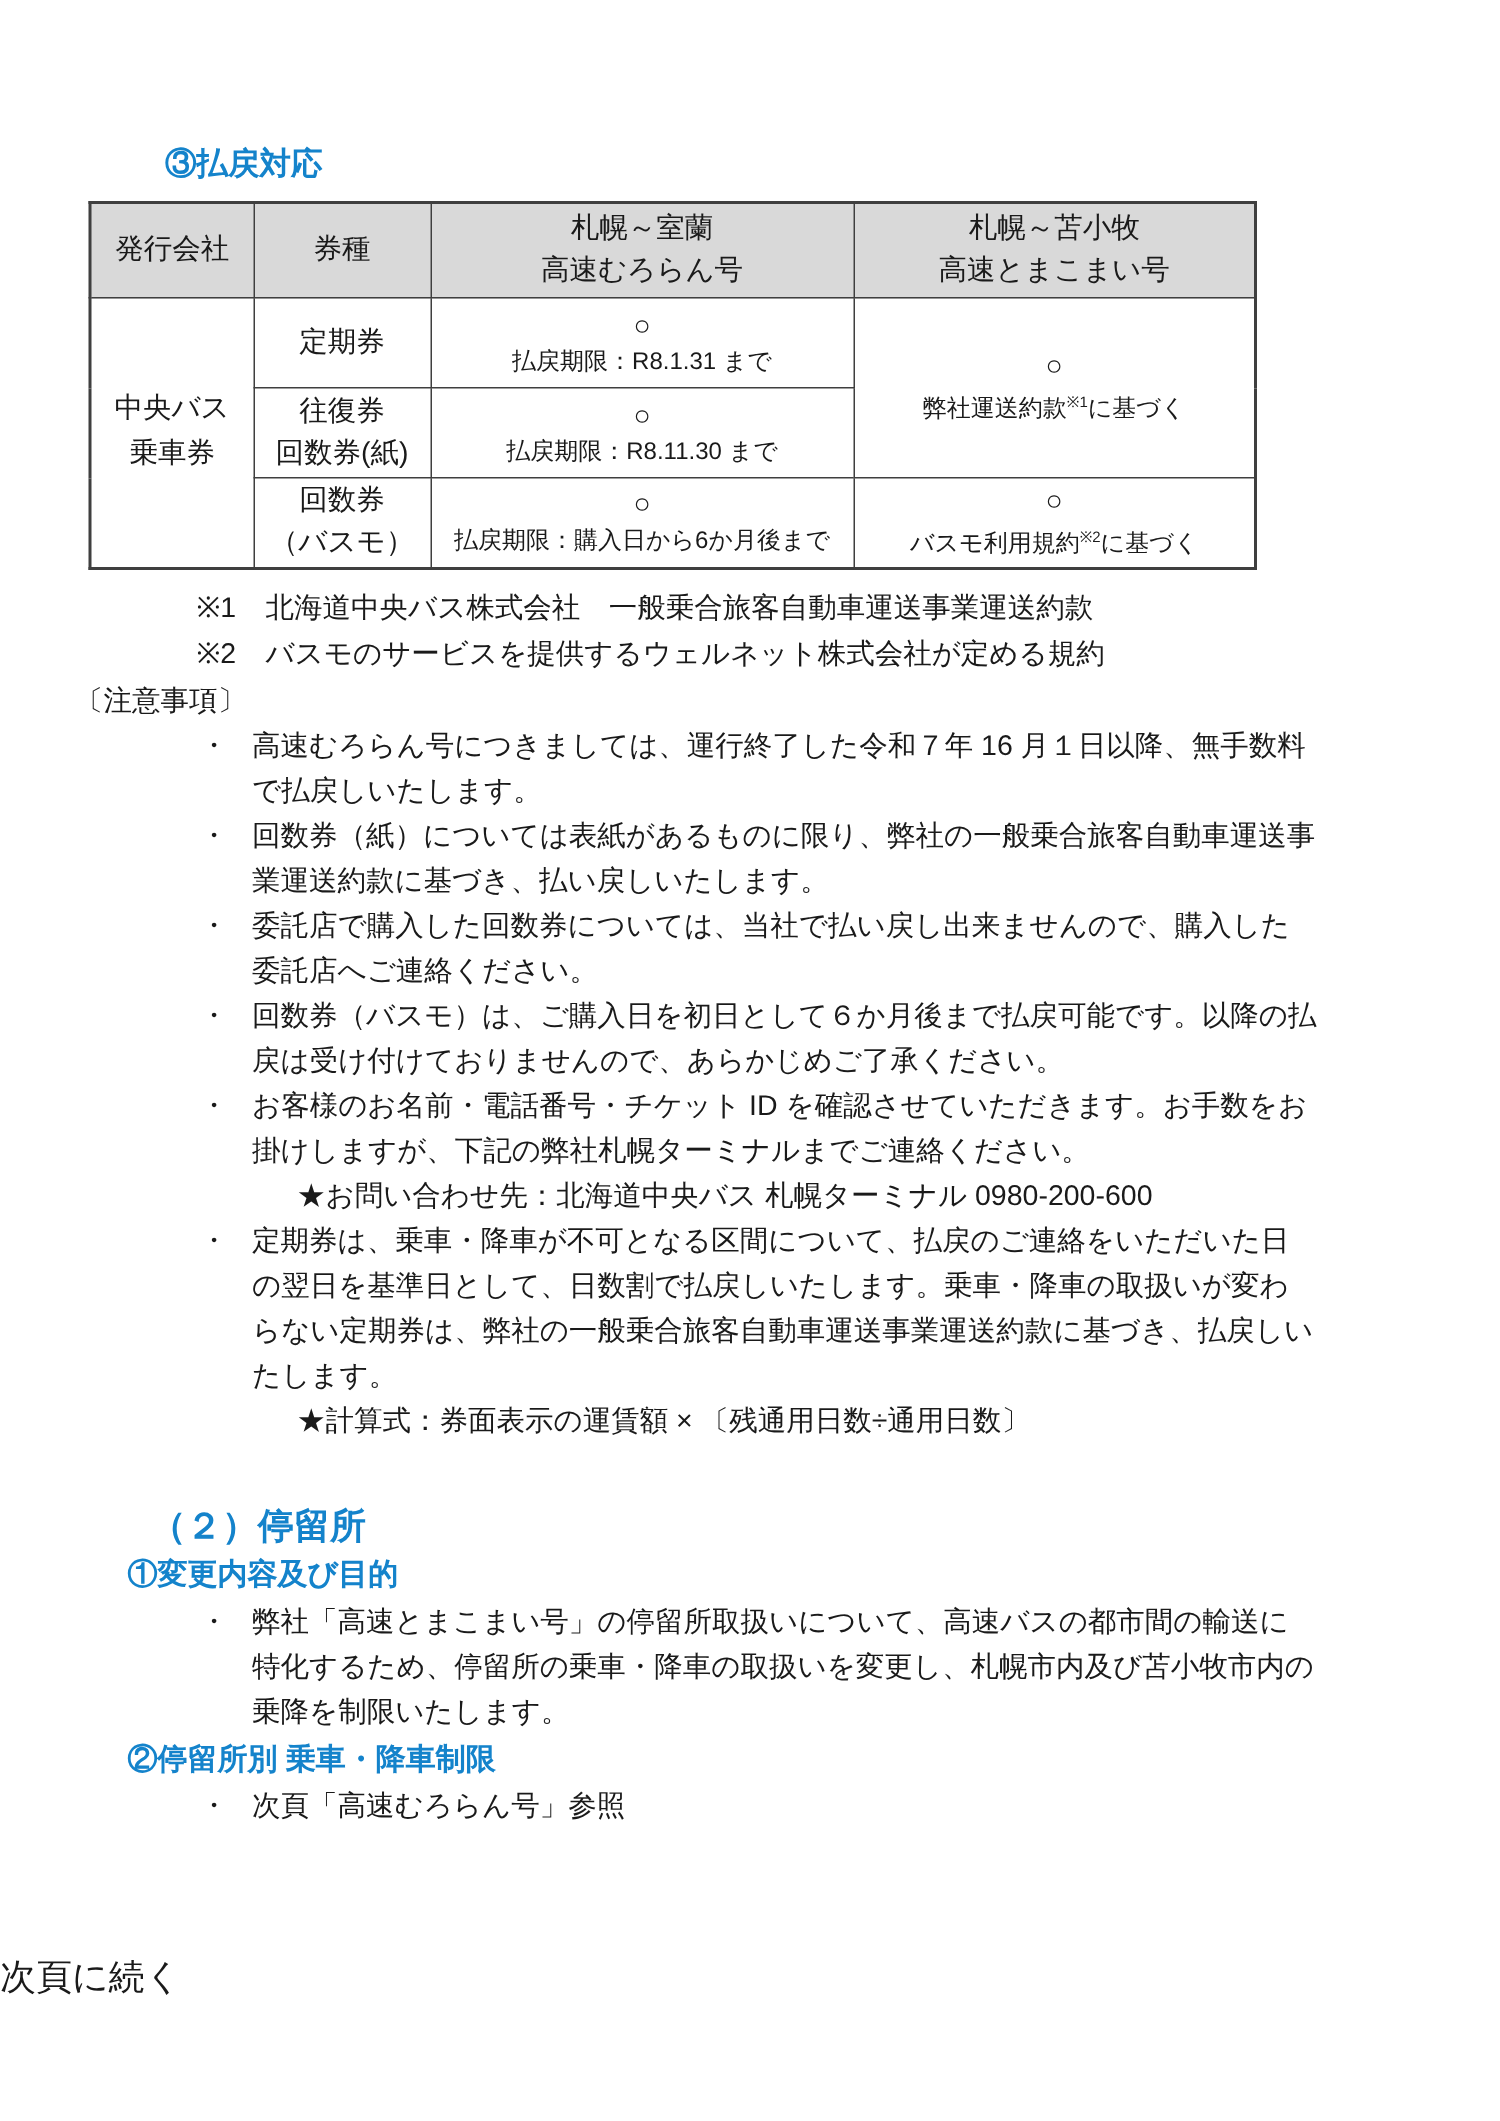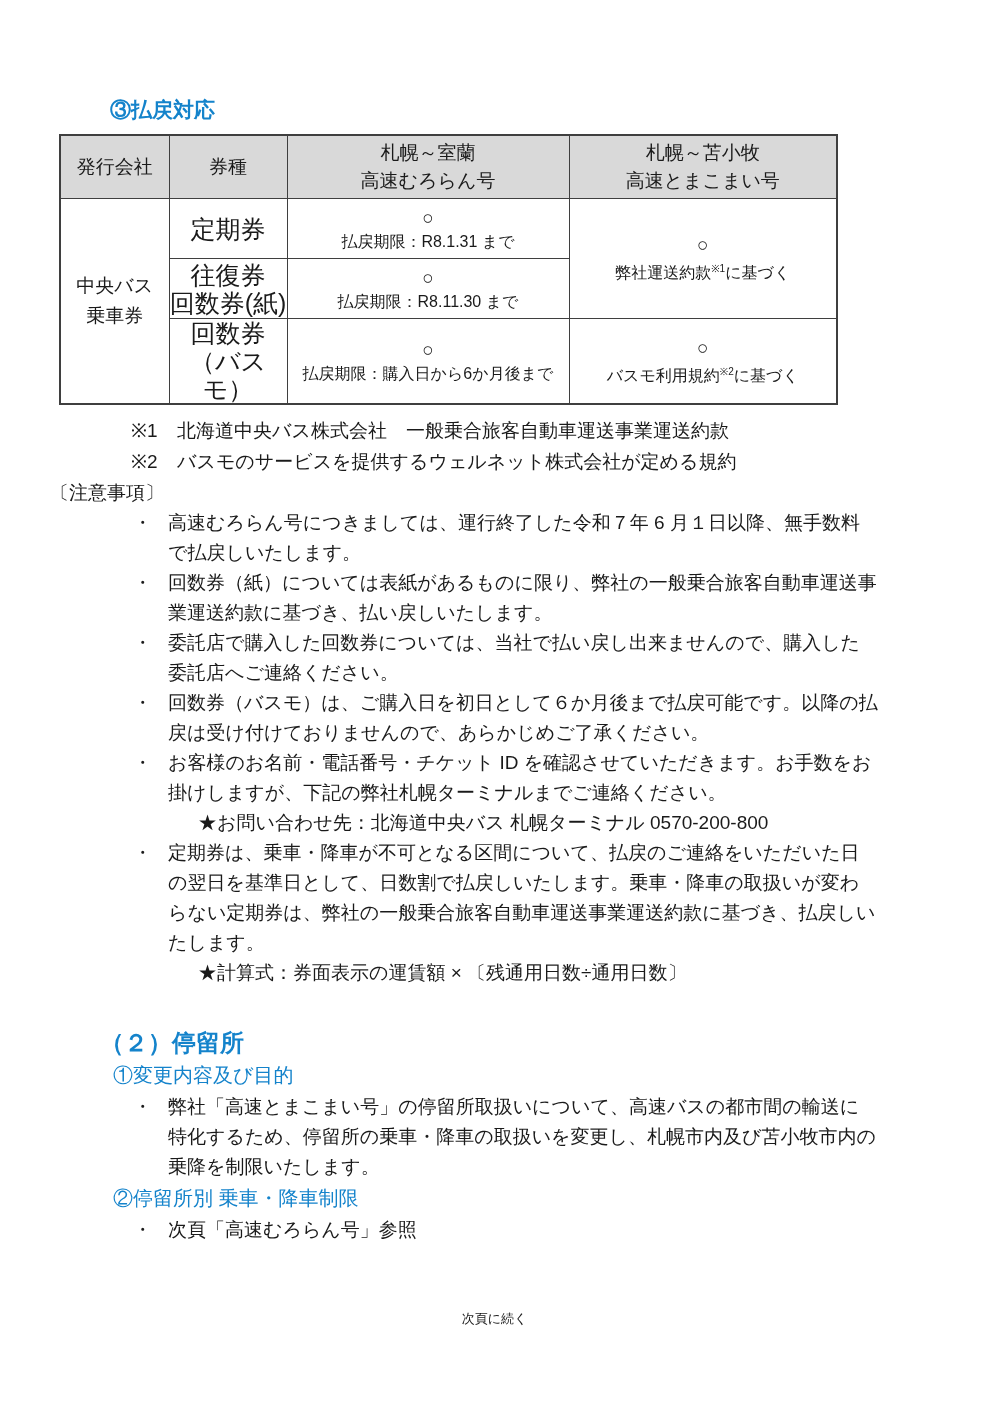--- a/index.html
+++ b/index.html
@@ -15,37 +15,37 @@
     box-sizing:border-box;padding-top:96px;overflow:hidden;
   }
   .sec-title{margin:0 0 10px 110px;font-size:21px;font-weight:bold;color:var(--accent);line-height:28px;}
   table.refund{border-collapse:collapse;margin-left:59px;width:777px;table-layout:fixed;}
   table.refund,table.refund th,table.refund td{border:1px solid var(--border);}
   table.refund{border-width:2px;border-style:solid;}
   table.refund th,table.refund td{padding:0;text-align:center;vertical-align:middle;}
   thead th{background:var(--header_bg);font-weight:normal;font-size:19px;height:62px;line-height:28px;}
   tbody tr{height:60px;}
   .issuer-cell{font-size:19px;line-height:30px;}
-  .type-cell{font-size:25px;line-height:28px;}
+  .type-cell{font-size:19px;line-height:28px;}
   .mark{font-size:19px;line-height:25px;}
   .cell-note{font-size:16px;line-height:23px;white-space:nowrap;}
   .cell-note sup{font-size:10px;}
   .footnotes{margin:10px 0 0 131px;}
   .fn{display:flex;font-size:19px;line-height:31px;}
   .fn-marker{width:46px;flex:0 0 46px;text-align:left;}
   .fn-text{flex:1;}
   .caution-label{margin-left:50px;font-size:19px;line-height:31px;}
   .bullets{margin-left:133px;width:745px;}
   .bullet-item{display:flex;}
   .dot{width:35px;flex:0 0 35px;font-size:19px;line-height:30px;}
   .btext{width:710px;font-size:19px;line-height:30px;text-align:left;}
   .subline{padding-left:65px;font-size:19px;line-height:30px;}
   .sec2-title{margin:38px 0 0 100px;font-size:24px;font-weight:bold;color:var(--accent);line-height:33px;}
-  .sub-title{margin-left:113px;font-size:20px;font-weight:normal;color:var(--accent);line-height:33px;}
-  .footer{position:absolute;top:1306px;left:0;right:11px;text-align:center;font-size:13px;line-height:26px;}
+  .sub-title{margin-left:85px;font-size:20px;font-weight:bold;color:var(--accent);line-height:33px;}
+  .footer{position:absolute;top:1306px;left:0;right:11px;font-size:24px;line-height:26px;}
 </style>
 </head>
 <body>
 
 <div class="page">
 
   <div class="sec-title">③払戻対応</div>
 
   <table class="refund">
     <colgroup>
@@ -122,39 +122,39 @@
       <span class="fn-marker">※2</span>
       <span class="fn-text">バスモのサービスを提供するウェルネット株式会社が定める規約</span>
     </div>
   </div>
 
   <div class="caution-label">〔注意事項〕</div>
 
   <div class="bullets">
     <div class="bullet-item">
       <span class="dot">・</span>
-      <div class="btext">高速むろらん号につきましては、運行終了した令和７年 6 月１日以降、無手数料で払戻しいたします。</div>
+      <div class="btext">高速むろらん号につきましては、運行終了した令和７年 16 月１日以降、無手数料で払戻しいたします。</div>
     </div>
     <div class="bullet-item">
       <span class="dot">・</span>
       <div class="btext">回数券（紙）については表紙があるものに限り、弊社の一般乗合旅客自動車運送事業運送約款に基づき、払い戻しいたします。</div>
     </div>
     <div class="bullet-item">
       <span class="dot">・</span>
       <div class="btext">委託店で購入した回数券については、当社で払い戻し出来ませんので、購入した委託店へご連絡ください。</div>
     </div>
     <div class="bullet-item">
       <span class="dot">・</span>
       <div class="btext">回数券（バスモ）は、ご購入日を初日として６か月後まで払戻可能です。以降の払戻は受け付けておりませんので、あらかじめご了承ください。</div>
     </div>
     <div class="bullet-item">
       <span class="dot">・</span>
       <div class="btext">お客様のお名前・電話番号・チケット ID を確認させていただきます。お手数をお掛けしますが、下記の弊社札幌ターミナルまでご連絡ください。</div>
     </div>
-    <div class="subline">★お問い合わせ先：北海道中央バス 札幌ターミナル 0570-200-800</div>
+    <div class="subline">★お問い合わせ先：北海道中央バス 札幌ターミナル 0980-200-600</div>
     <div class="bullet-item">
       <span class="dot">・</span>
       <div class="btext">定期券は、乗車・降車が不可となる区間について、払戻のご連絡をいただいた日の翌日を基準日として、日数割で払戻しいたします。乗車・降車の取扱いが変わらない定期券は、弊社の一般乗合旅客自動車運送事業運送約款に基づき、払戻しいたします。</div>
     </div>
     <div class="subline">★計算式：券面表示の運賃額 × 〔残通用日数÷通用日数〕</div>
   </div>
 
   <div class="sec2-title">（２）停留所</div>
   <div class="sub-title">①変更内容及び目的</div>
   <div class="bullets">

